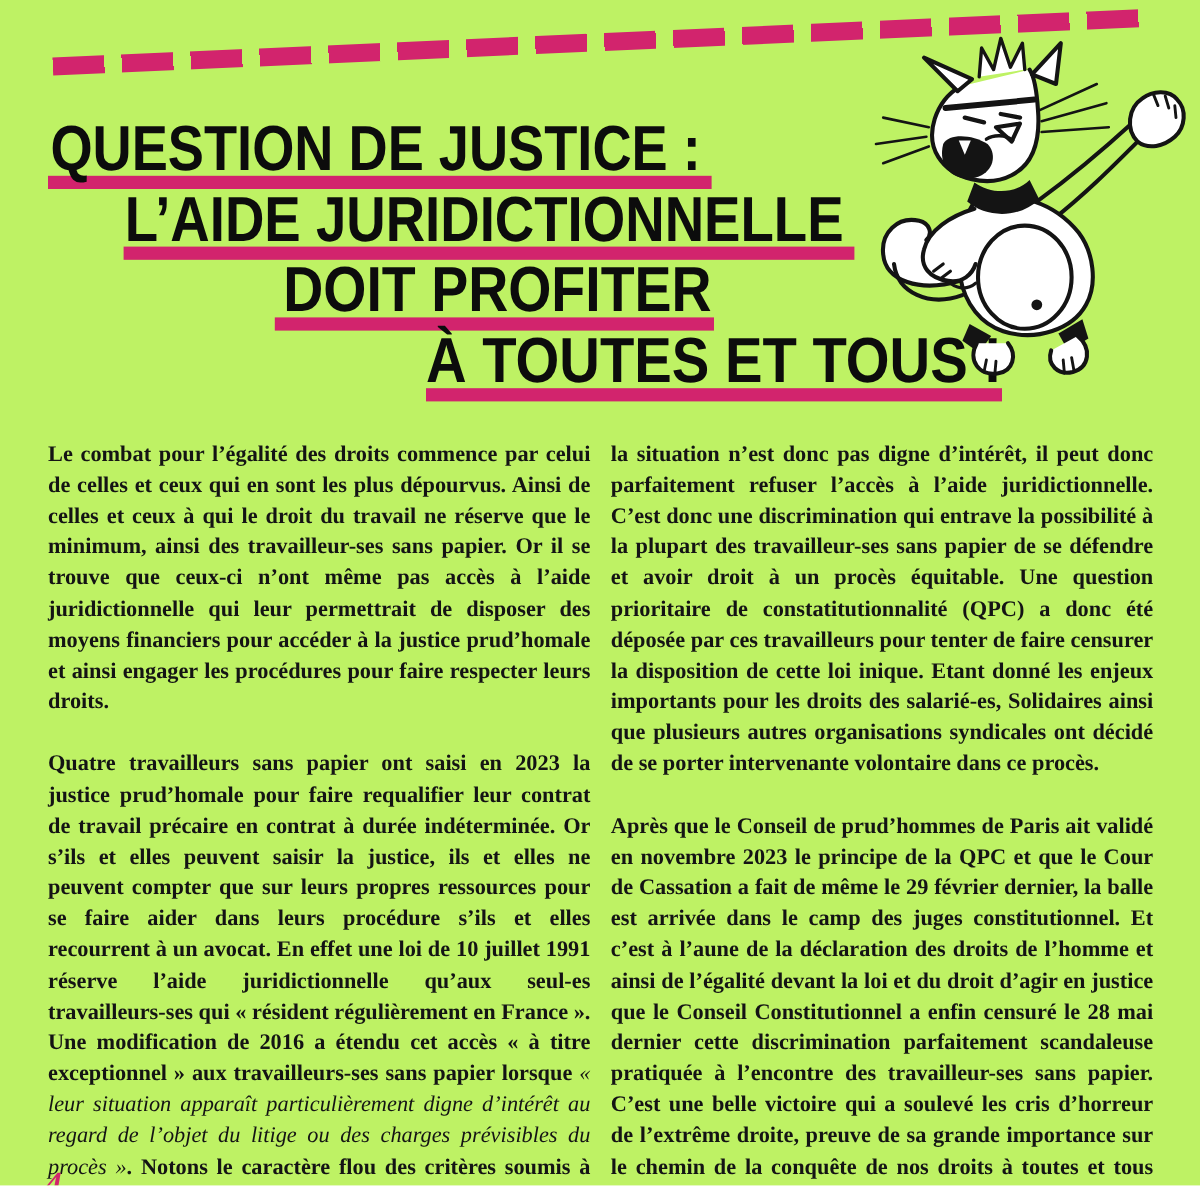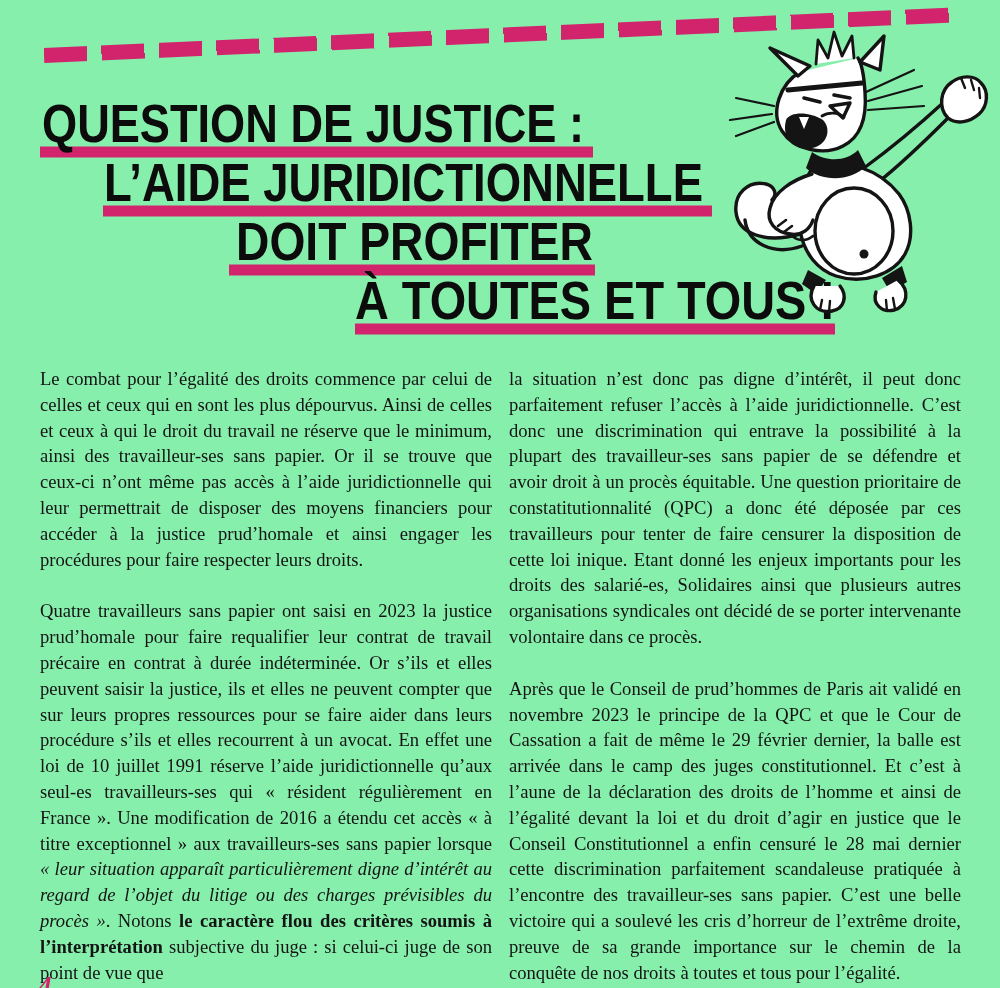--- a/index.html
+++ b/index.html
@@ -1,19 +1,19 @@
 <!DOCTYPE html>
 <html><head>
 <meta charset="utf-8">
 <style>
   html,body { margin:0; padding:0; background:#ffffff; }
   .page {
     position:relative;
     width:1000px; height:988px;
-    background:#86efac;
+    background:#bef264;
     overflow:hidden;
     font-family:"Liberation Serif", serif;
     color:#151515;
   }
 
   
   .dash-rule {
     position:absolute;
     left:44px; top:48px;
     width:916px; height:14.5px;
@@ -42,21 +42,21 @@
   
   .column {
     position:absolute; top:366px; width:452px;
     font-size:18.6px; line-height:25.8px;
     text-align:justify;
     color:#141414;
   }
   .column-left  { left:40px; }
   .column-right { left:509px; }
   .column p { margin:0 0 26px 0; }
-  .seg-normal { font-style:normal; font-weight:normal;margin-top:13px; }
+  .seg-normal { font-style:normal; font-weight:bold;margin-top:13px; }
   .seg-italic { font-style:italic; }
   .seg-bold   { font-weight:bold; }
 
   
   .page-number {
     position:absolute; left:38px; top:971px;
     font-family:"Liberation Serif", serif;
     font-style:italic; font-weight:bold;
     font-size:27px; color:#d2246d;
   }

